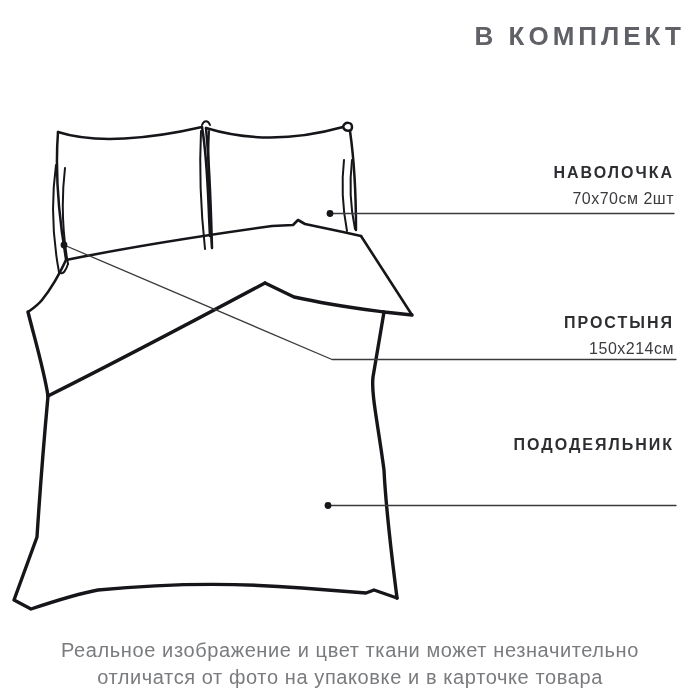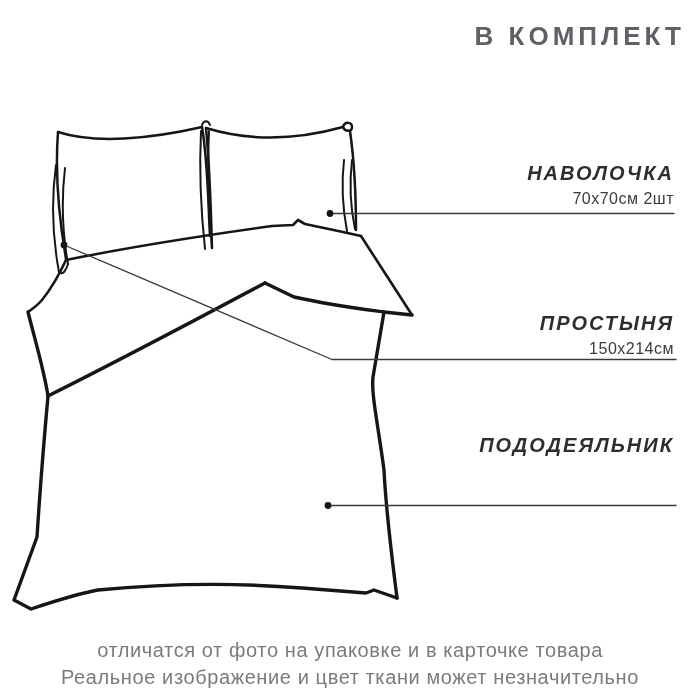--- a/index.html
+++ b/index.html
@@ -35,24 +35,23 @@
     color:var(--title);
     font-size:26px;font-weight:700;
     line-height:53px;letter-spacing:4px;
   }
   .callout{
     position:absolute;right:26px;
     text-align:right;
   }
   .callout .name{
     color:var(--label);
-    font-size:20px;font-weight:700;
+    font-size:16px;font-weight:700;
     line-height:26px;letter-spacing:2px;
     white-space:nowrap;
-    font-style:italic;
   }
   .callout .size{
     color:var(--label-dim);
     font-size:16px;font-weight:400;
     line-height:25px;letter-spacing:0.5px;
     white-space:nowrap;
   }
   .callout-1{top:160px;}
   .callout-2{top:310px;}
   .callout-3{top:432px;}
@@ -138,17 +137,17 @@
   <div class="callout callout-2">
     <div class="name">ПРОСТЫНЯ</div>
     <div class="size">150х214см</div>
   </div>
 
   <div class="callout callout-3">
     <div class="name">ПОДОДЕЯЛЬНИК</div>
   </div>
 
   <div class="footer">
+    <div>Реальное изображение и цвет ткани может незначительно</div>
     <div>отличатся от фото на упаковке и в карточке товара</div>
-    <div>Реальное изображение и цвет ткани может незначительно</div>
   </div>
 
 </div>
 
 </body></html>

